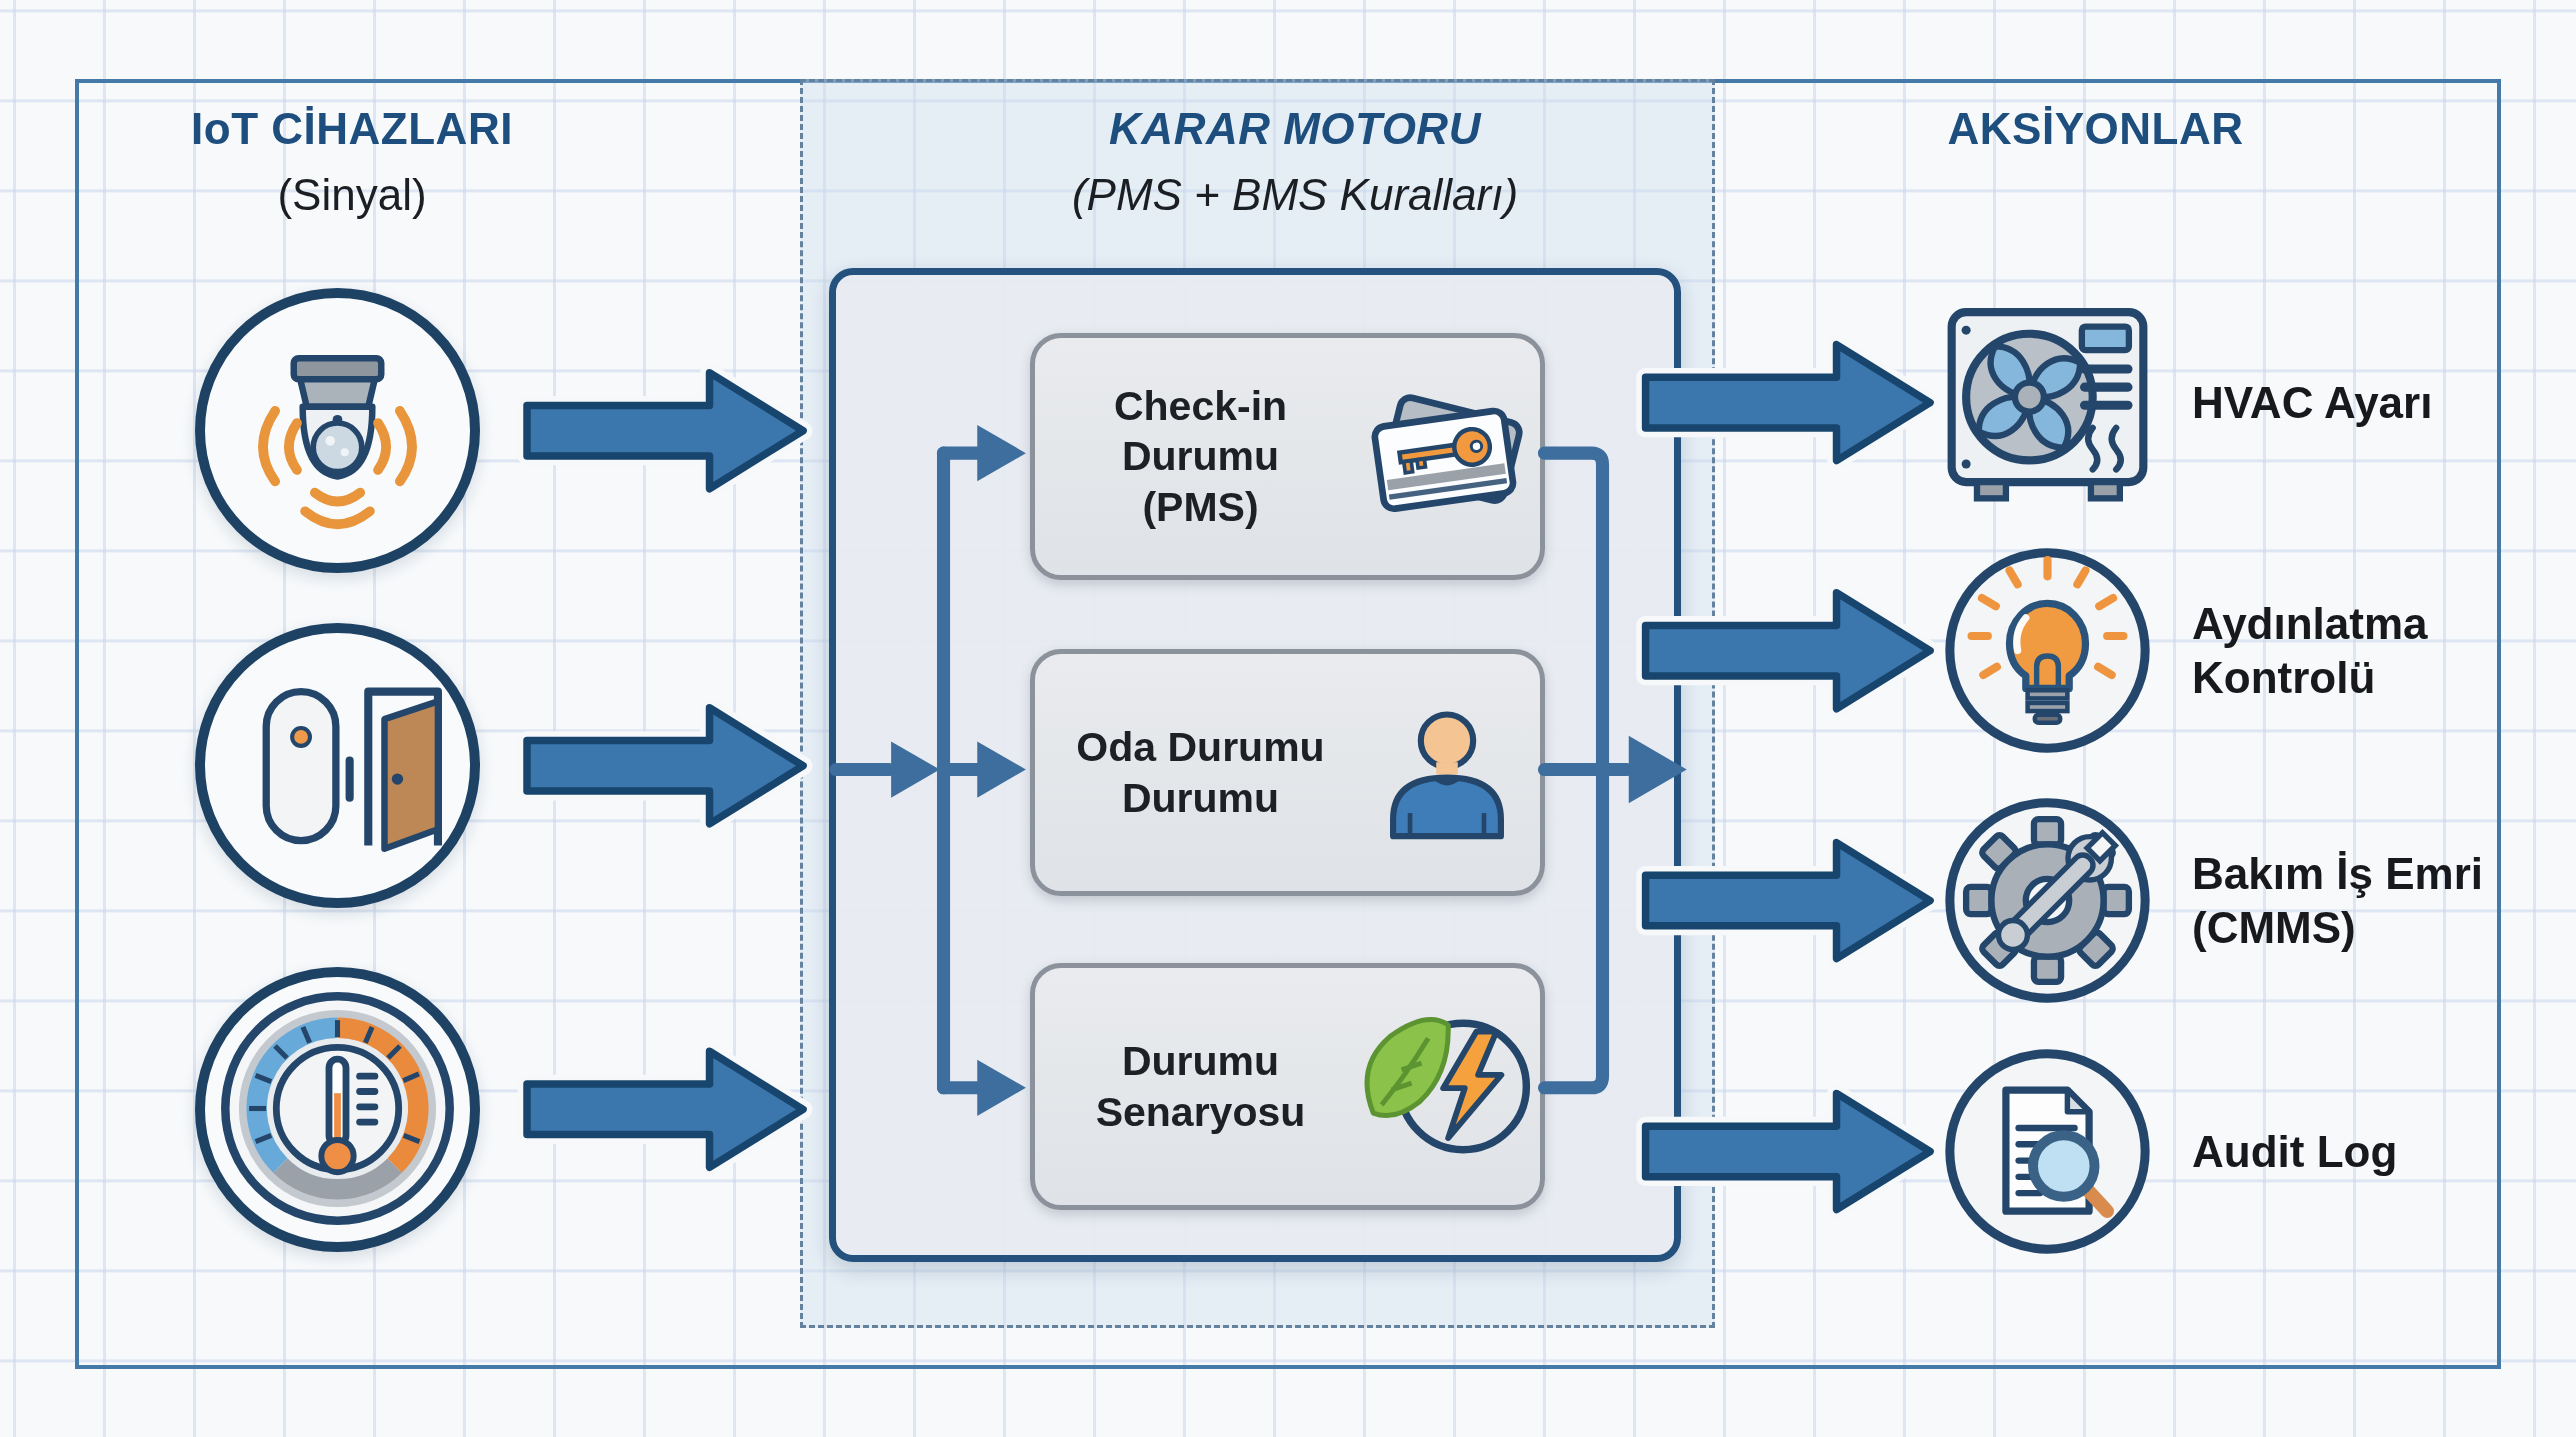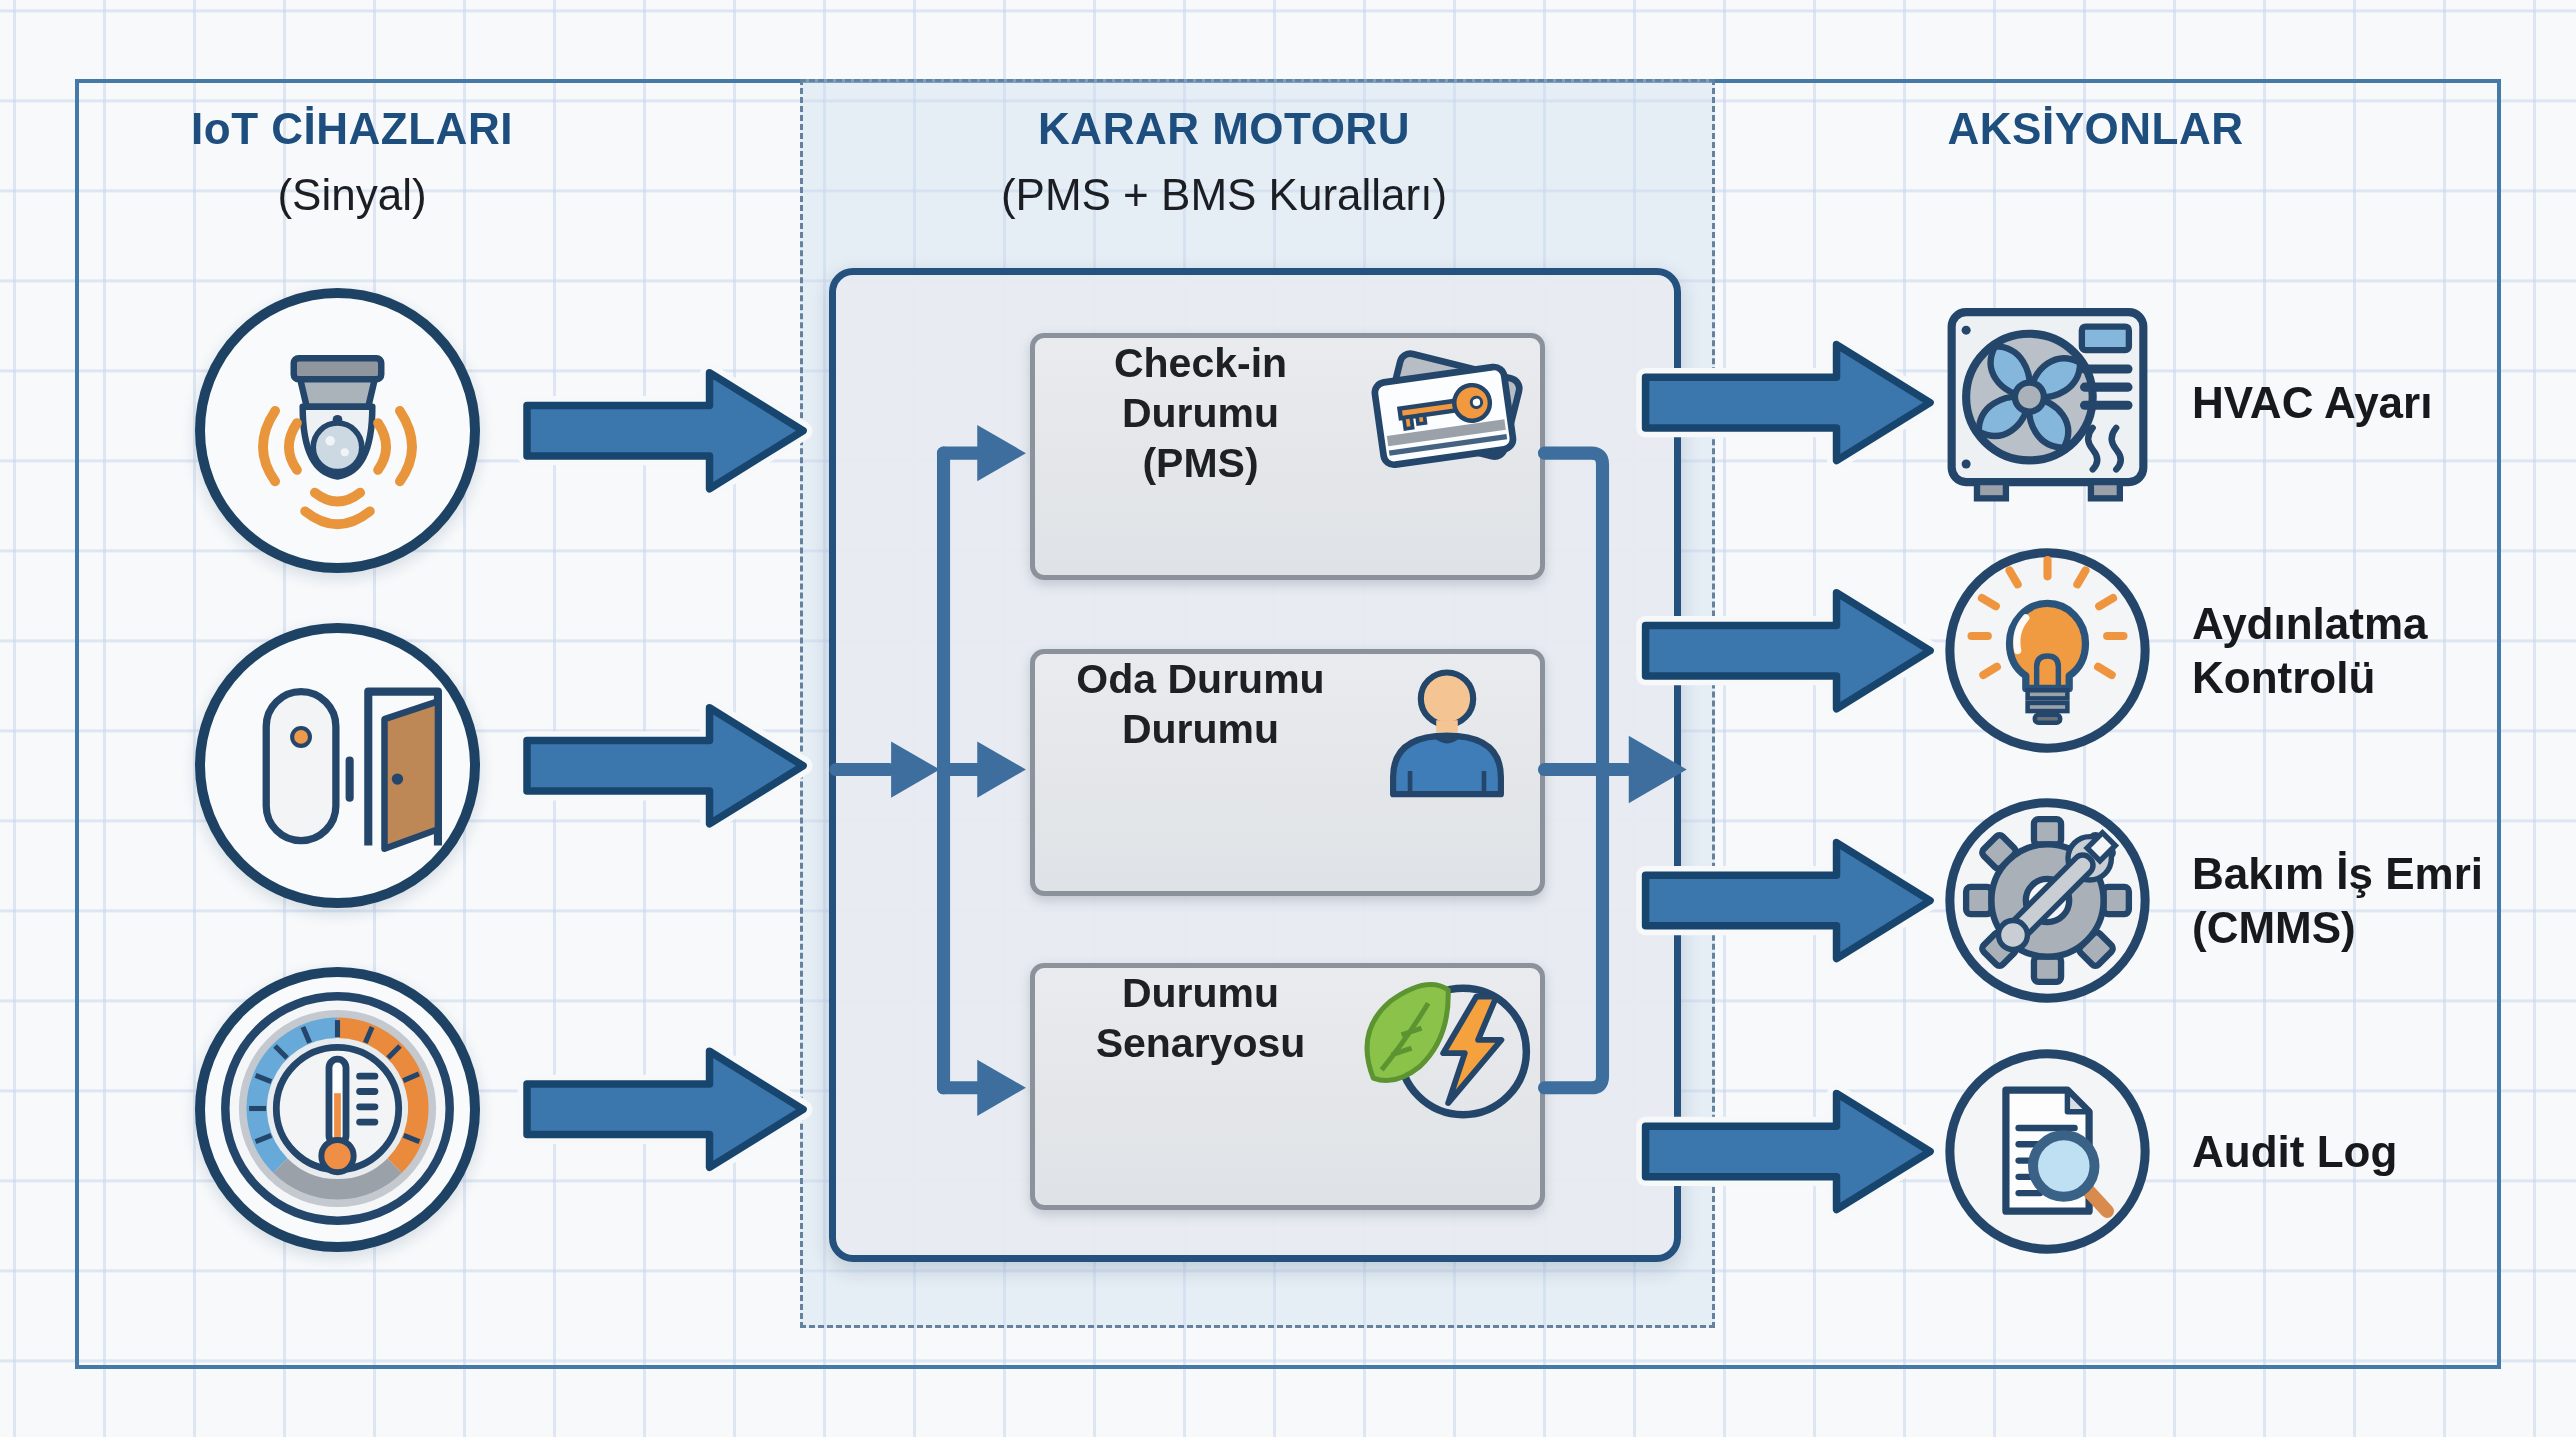--- a/index.html
+++ b/index.html
@@ -25,34 +25,34 @@
   .engine-box{
     position:absolute;left:829px;top:268px;width:852px;height:994px;
     background:rgba(232,236,241,0.92);
     border:7.5px solid #24517d;border-radius:24px;box-sizing:border-box;
     box-shadow:0 7.5px 20.6px rgba(30,60,90,0.18);
   }
   .col-title{position:absolute;text-align:center;}
   .col-title .t1{font-size:44px;font-weight:bold;color:#1d4e7d;letter-spacing:0.5px;line-height:69px;}
   .col-title .t2{font-size:44px;font-weight:normal;color:#1b1e23;line-height:56px;margin-top:3.7px;}
   .title-left{left:90px;top:94px;width:524px;}
-  .title-mid{left:826px;top:94px;width:796px;}
+  .title-mid{left:897px;top:94px;width:796px;font-style:italic;}
   .title-right{left:1796px;top:94px;width:599px;}
 
   .device-circle{
     position:absolute;width:285px;height:285px;border-radius:50%;
     background:#f8fafc;border:10.3px solid #1e4263;box-sizing:border-box;
     display:flex;align-items:center;justify-content:center;
     box-shadow:0 5.6px 15px rgba(30,60,90,0.15);
   }
   .rule-box{
     position:absolute;left:1030px;width:515px;height:247px;
     background:linear-gradient(#e9ebee,#dfe2e6);
-    border:5.6px solid #8b929b;border-radius:14px;box-sizing:border-box;
-    display:flex;align-items:flex-start;box-shadow:0 4.7px 11.2px rgba(60,70,90,0.22);gap:11px;
+    border:5.6px solid #8b929b;border-radius:31px;box-sizing:border-box;
+    display:flex;align-items:center;box-shadow:0 4.7px 11.2px rgba(60,70,90,0.22);gap:11px;
   }
   .rule-label{
     flex:1;text-align:center;font-size:41px;font-weight:bold;color:#1d2024;
     line-height:1.22;padding-left:24px;
   }
   .rule-icon{width:187px;display:flex;align-items:center;justify-content:center;}
   .action-row{
     position:absolute;display:flex;align-items:center;gap:36px;height:221px;
   }
   .action-icon{width:217px;display:flex;align-items:center;justify-content:center;}

